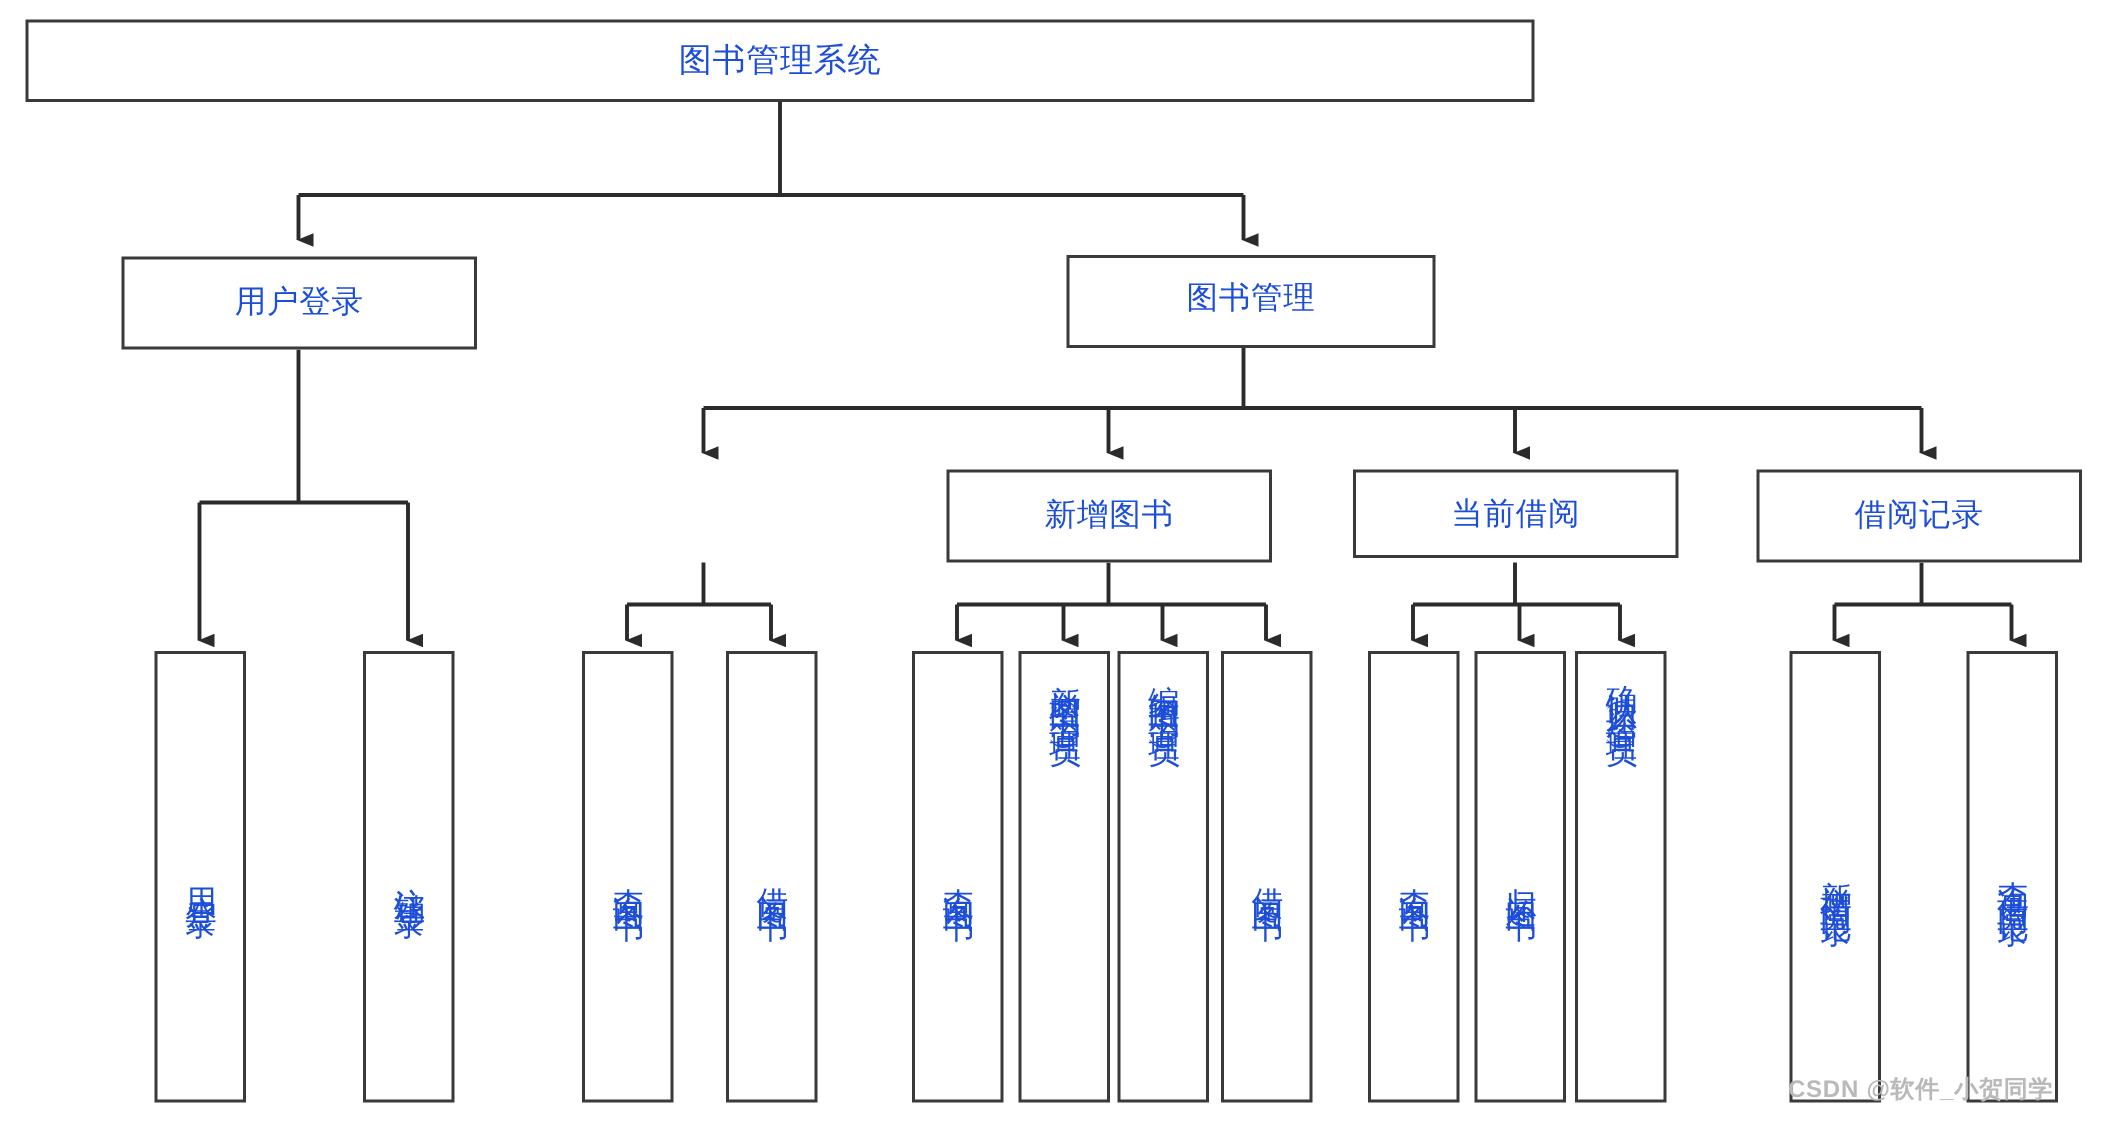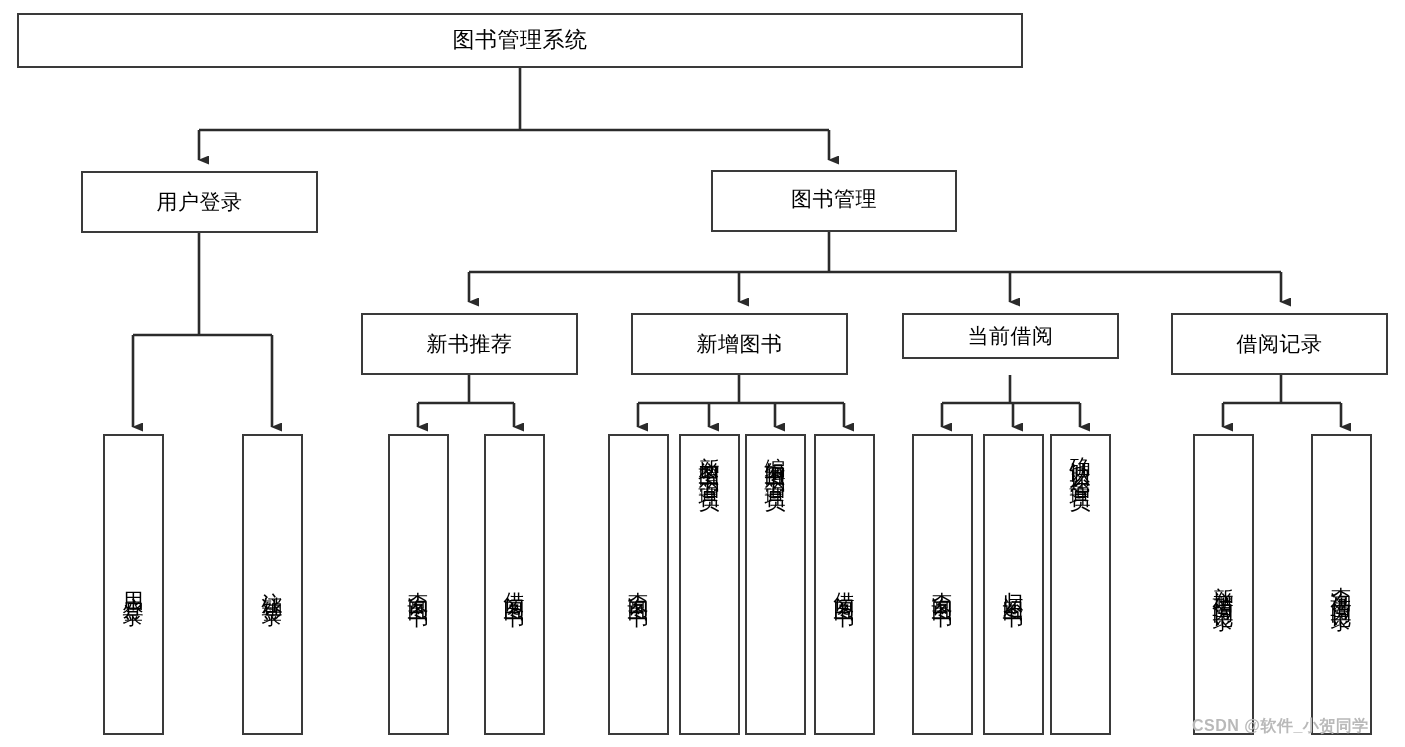--- a/index.html
+++ b/index.html
@@ -26,21 +26,21 @@
     pointer-events: none;
   }
   .node {
     position: absolute;
     box-sizing: border-box;
     background: #ffffff;
     border: 2.5px solid #3a3a3a;
     display: flex;
     align-items: center;
     justify-content: center;
-    color: #000000;
+    color: #1d4ed8;
   }
   .node-h {
     font-size: 21px;
     line-height: 1.2;
     letter-spacing: 0.5px;
     white-space: nowrap;
   }
   .node-v {
     writing-mode: vertical-rl;
     text-orientation: upright;
@@ -127,29 +127,26 @@
   </div>
 
   <div class="node node-h" style="left:81px; top:171px; width:237px; height:62px;">
     <span>用户登录</span>
   </div>
 
   <div class="node node-h" style="left:711px; top:170px; width:246px; height:62px;font-family:Liberation Mono, monospace;">
     <span>图书管理</span>
   </div>
 
-  <div class="node node-h" style="left:361px; top:313px; width:217px; height:62px;">
-    <span>新书推荐</span>
-  </div>
 
   <div class="node node-h" style="left:631px; top:313px; width:217px; height:62px;">
     <span>新增图书</span>
   </div>
 
-  <div class="node node-h" style="left:902px; top:313px; width:217px; height:46px;">
+  <div class="node node-h" style="left:902px; top:313px; width:217px; height:59px;">
     <span>当前借阅</span>
   </div>
 
   <div class="node node-h" style="left:1171px; top:313px; width:217px; height:62px;">
     <span>借阅记录</span>
   </div>
 
   <div class="node node-v" style="left:103px; top:434px; width:61px; height:301px; justify-content:center;">
     <span>用户登录</span>
   </div>

